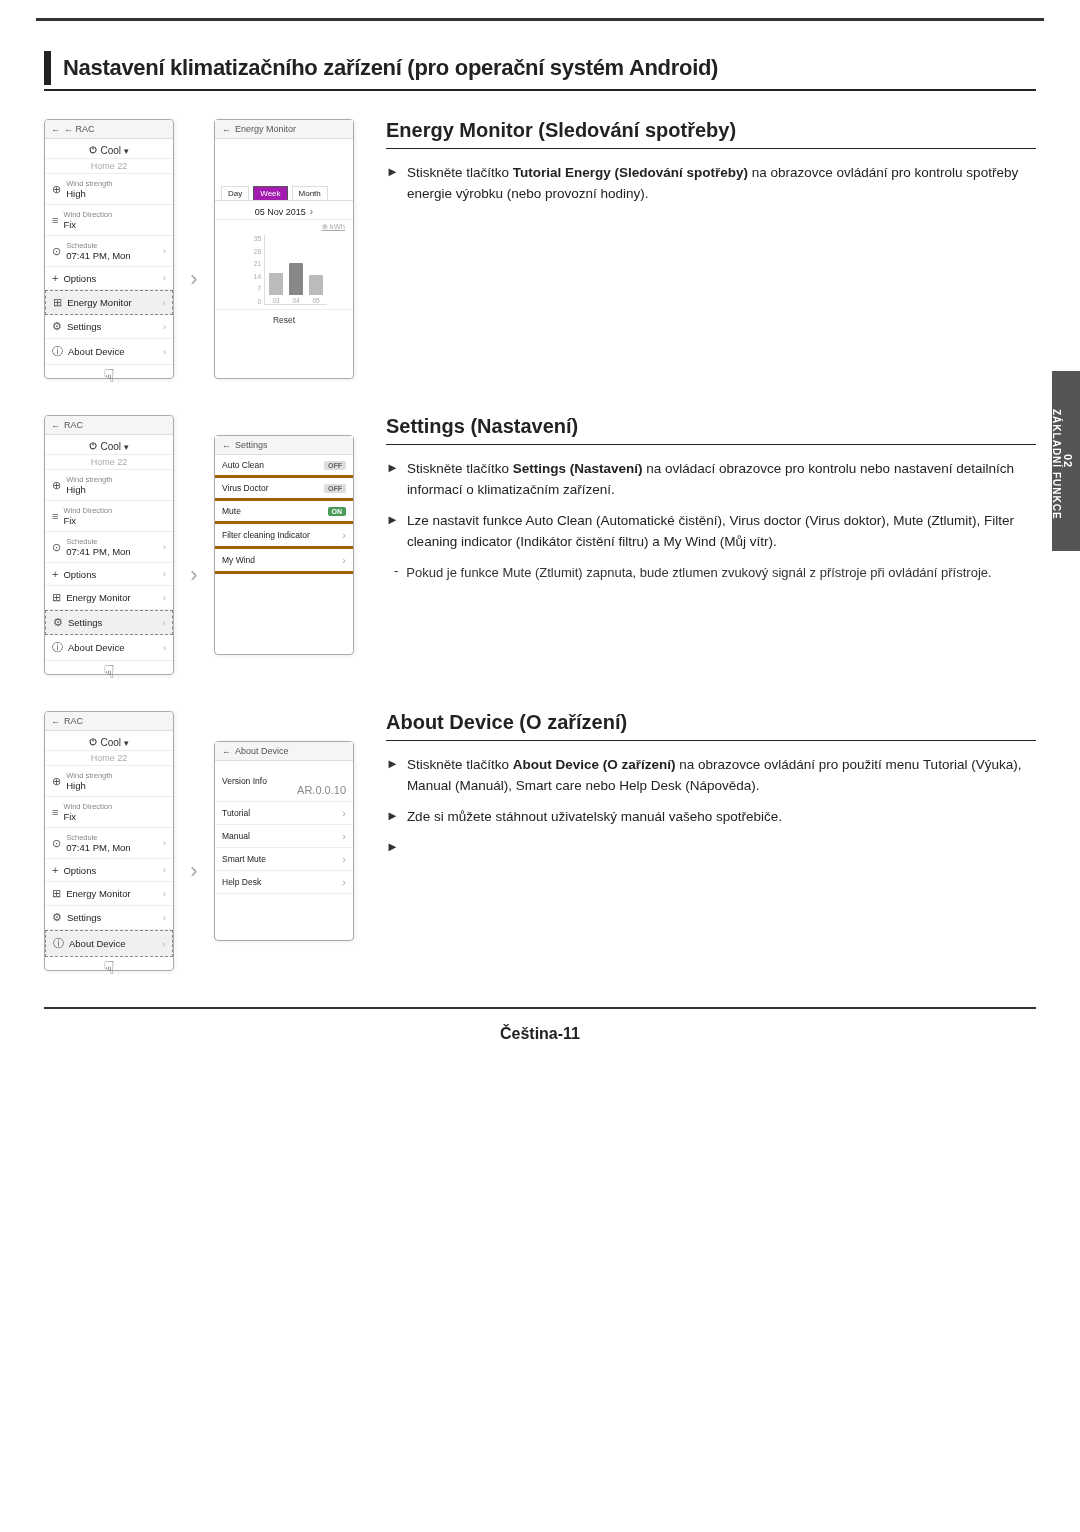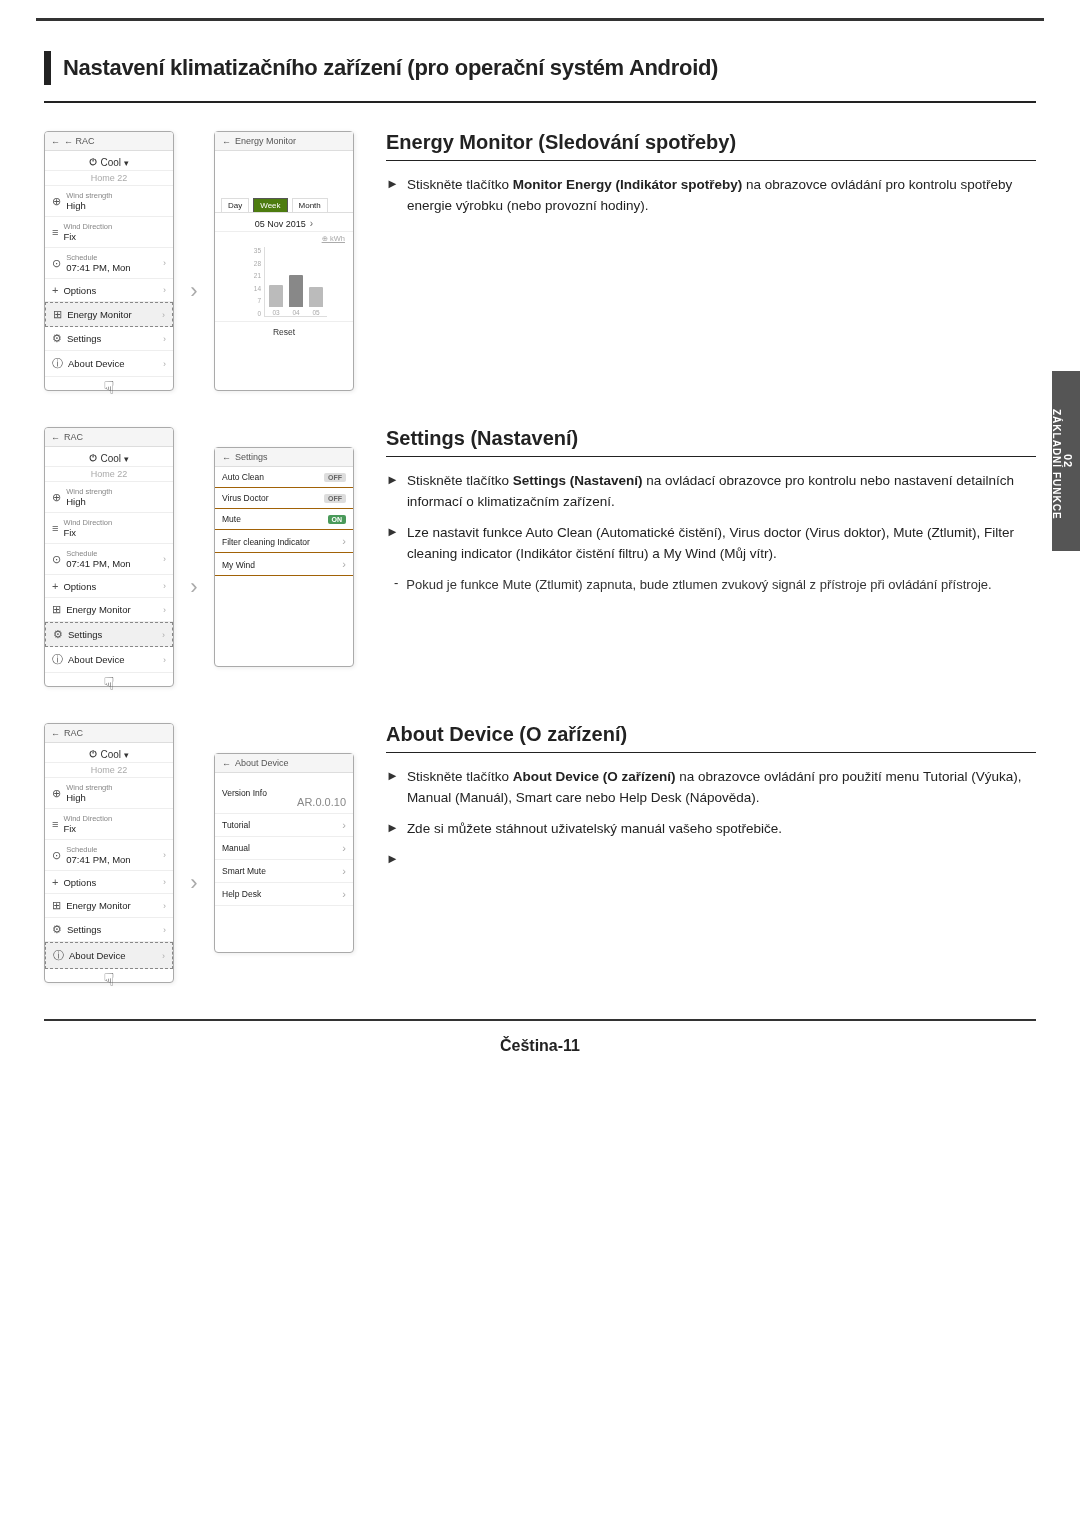--- a/index.html
+++ b/index.html
@@ -22,21 +22,21 @@
     .page-content {
       padding: 30px 44px 30px 44px;
       position: relative;
     }
 
     
     .page-title-bar {
       display: flex;
       align-items: center;
       border-bottom: 2.5px solid #222;
-      padding-bottom: 16px;
+      padding-bottom: 4px;
       margin-bottom: 28px;
     }
     .page-title-accent {
       width: 7px;
       height: 34px;
       background: #222;
       margin-right: 12px;
       display: inline-block;
     }
     .page-title-text {
@@ -187,21 +187,21 @@
     }
     .energy-tab {
       font-size: 8px;
       padding: 2px 6px;
       border: 1px solid #ddd;
       border-bottom: none;
       background: #fff;
       cursor: pointer;
     }
     .energy-tab.active {
-      background: #4d7c0f;
+      background: #a21caf;
       color: #fff;
       border-color: #555;
     }
 
     .energy-date-row {
       display: flex;
       align-items: center;
       justify-content: center;
       padding: 5px 0 2px 0;
       font-size: 9px;
@@ -279,24 +279,24 @@
       padding: 4px 7px;
       font-size: 9px;
       color: #555;
       display: flex;
       align-items: center;
       gap: 4px;
     }
 
     .settings-item {
       display: flex;
-      align-items: flex-end;
+      align-items: center;
       justify-content: space-between;
       padding: 5px 7px;
-      border-bottom: 1px solid #a16207;
+      border-bottom: 3px solid #a16207;
       font-size: 8.5px;
     }
 
     .toggle-badge {
       font-size: 7px;
       padding: 1px 4px;
       border-radius: 2px;
       font-weight: bold;
     }
     .toggle-off {
@@ -590,21 +590,21 @@
         </div>
         <div class="energy-reset">Reset</div>
       </div>
     </div>
 
     <div class="section-description">
       <div class="section-heading">Energy Monitor (Sledování spotřeby)</div>
       <div class="desc-bullet">
         <span class="desc-bullet-arrow">►</span>
         <span class="desc-bullet-text">
-          Stiskněte tlačítko <strong>Monitor Energy (Indikátor spotřeby)</strong> na obrazovce ovládání pro kontrolu spotřeby energie výrobku (nebo provozní hodiny).
+          Stiskněte tlačítko <strong>Tutorial Energy (Sledování spotřeby)</strong> na obrazovce ovládání pro kontrolu spotřeby energie výrobku (nebo provozní hodiny).
         </span>
       </div>
     </div>
   </div>
 
   <div class="section-row">
 
     <div class="phone-pair">
       <div class="phone-wrapper">
         <div class="phone-screen">

